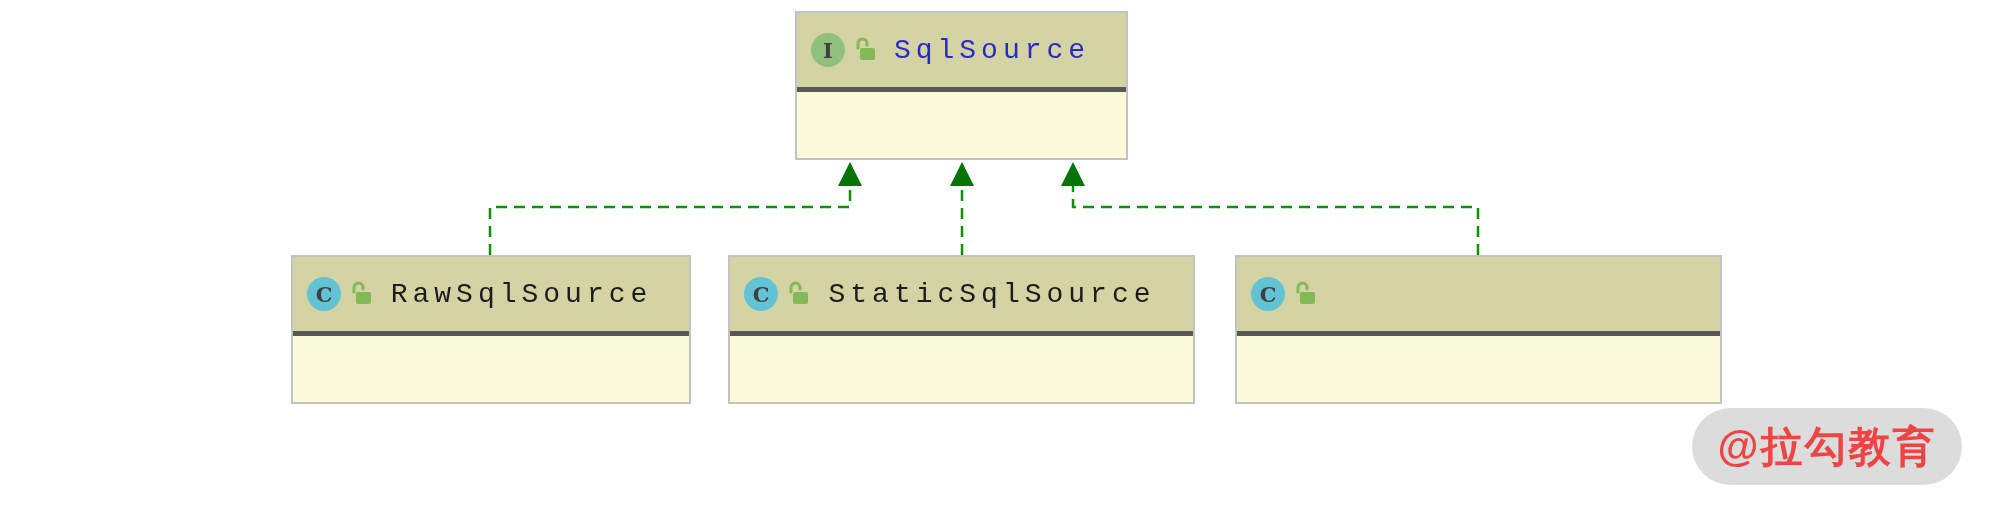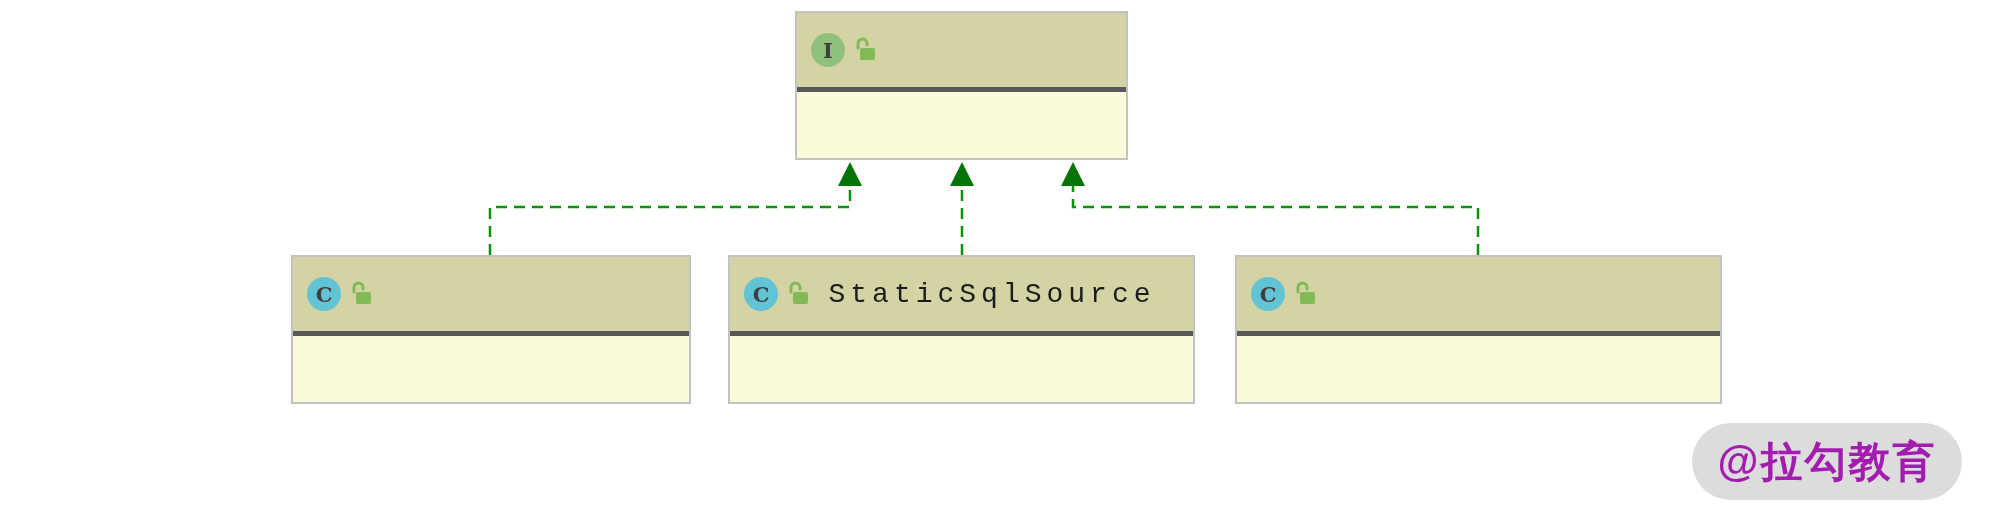--- a/index.html
+++ b/index.html
@@ -53,26 +53,26 @@
     flex:1;text-align:center;
     font-size:28px;letter-spacing:5px;
     color:var(--class_name_text,#1c1c1c);
     white-space:nowrap;
     padding-right:6px;
   }
   .uml-node.interface .node-name{color:var(--interface_name_text,#2929c8);}
 
   .watermark{
     position:absolute;
-    left:1692px;top:423px;width:270px;height:77px;
+    left:1692px;top:408px;width:270px;height:77px;
     background:rgba(212,212,212,0.82);
     border-radius:40px;
     display:flex;align-items:center;justify-content:center;
     font-family:"Liberation Sans","DejaVu Sans",sans-serif;
-    font-size:42px;font-weight:bold;color:#a21caf;
+    font-size:42px;font-weight:bold;color:#ef4444;
     letter-spacing:2px;
   }
 </style>
 </head>
 <body>
 
 <div class="stage">
 
   <svg class="edge-layer">
 
@@ -86,32 +86,34 @@
     <polygon class="arrow-head" points="1073,162 1061,186 1085,186"></polygon>
   </svg>
 
   <div class="uml-node interface" style="left:795px;top:11px;width:333px;height:149px;">
     <div class="node-header">
       <span class="badge-circle badge-interface">I</span>
       <svg class="lock-icon" width="24" height="26" viewBox="0 0 24 26">
         <path d="M4 11 V6.5 a4.5 4.5 0 0 1 9 0 V8" fill="none" stroke="var(--padlock_green,#84b958)" stroke-width="3" stroke-linecap="round"></path>
         <rect x="6" y="11" width="15" height="12" rx="2" fill="var(--padlock_green,#84b958)"></rect>
       </svg>
+      <span class="node-name">SqlSource</span>
     </div>
     <div class="node-separator"></div>
     <div class="node-body"></div>
   </div>
 
   <div class="uml-node" style="left:291px;top:255px;width:400px;height:149px;">
     <div class="node-header">
       <span class="badge-circle badge-class">C</span>
       <svg class="lock-icon" width="24" height="26" viewBox="0 0 24 26">
         <path d="M4 11 V6.5 a4.5 4.5 0 0 1 9 0 V8" fill="none" stroke="var(--padlock_green,#84b958)" stroke-width="3" stroke-linecap="round"></path>
         <rect x="6" y="11" width="15" height="12" rx="2" fill="var(--padlock_green,#84b958)"></rect>
       </svg>
+      <span class="node-name">RawSqlSource</span>
     </div>
     <div class="node-separator"></div>
     <div class="node-body"></div>
   </div>
 
   <div class="uml-node" style="left:728px;top:255px;width:467px;height:149px;">
     <div class="node-header">
       <span class="badge-circle badge-class">C</span>
       <svg class="lock-icon" width="24" height="26" viewBox="0 0 24 26">
         <path d="M4 11 V6.5 a4.5 4.5 0 0 1 9 0 V8" fill="none" stroke="var(--padlock_green,#84b958)" stroke-width="3" stroke-linecap="round"></path>

